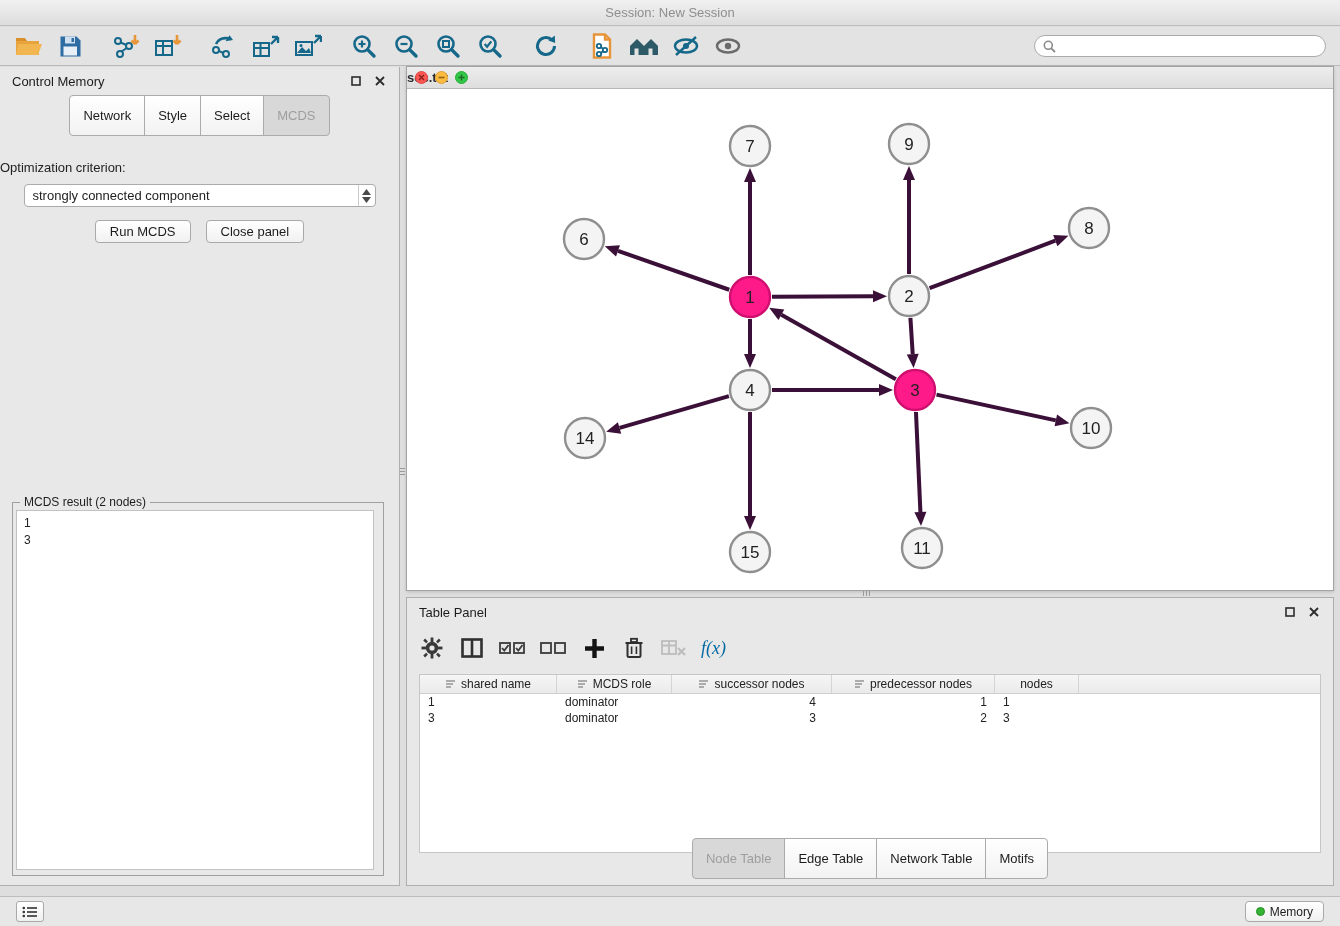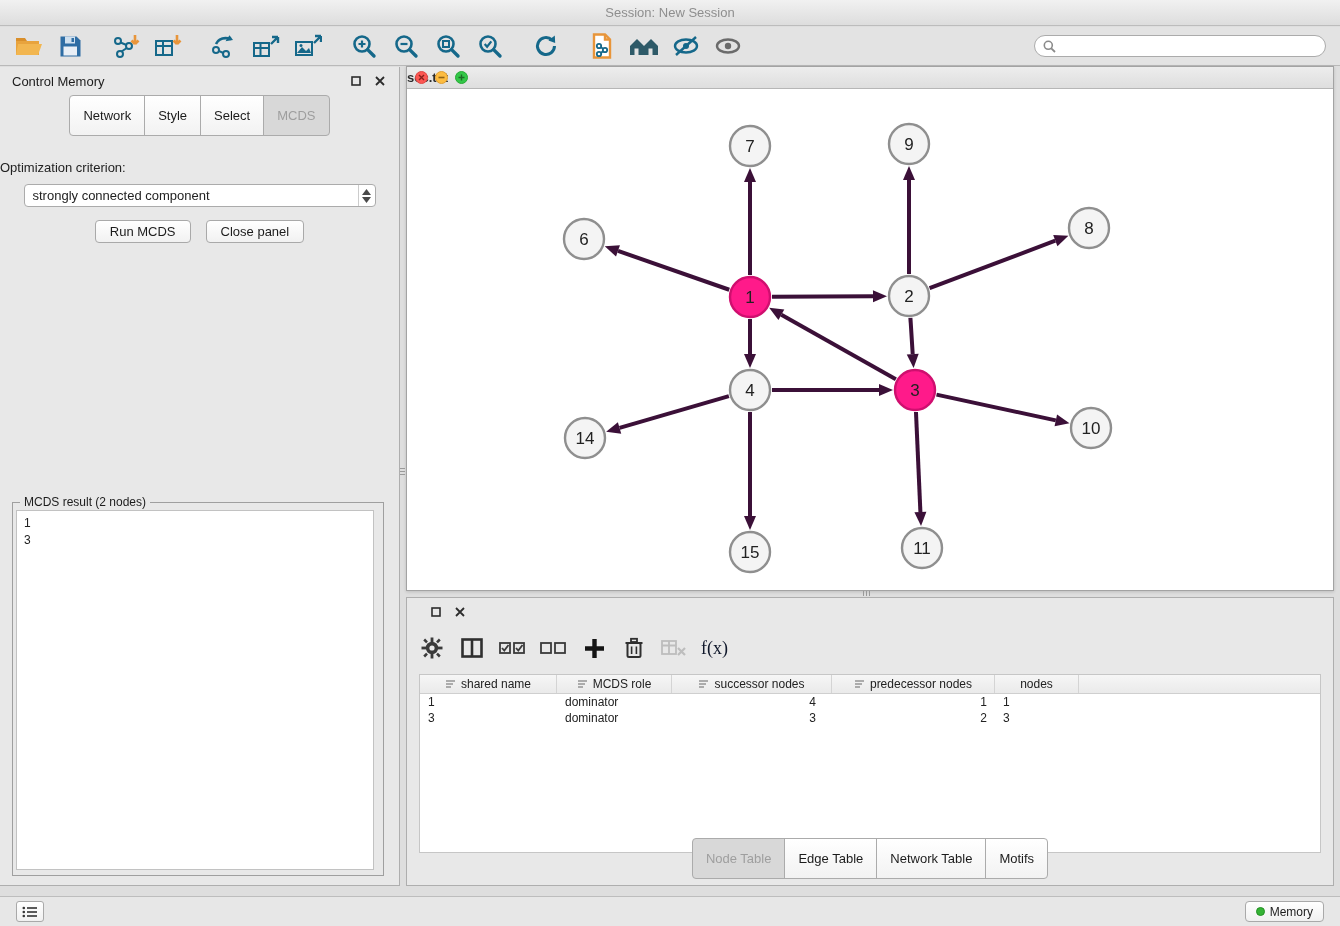--- a/index.html
+++ b/index.html
@@ -45,21 +45,21 @@
   .light.red{background:#fc5753;border:1px solid #df4744}
   .light.yellow{background:#fdbc40;border:1px solid #de9f34}
   .light.green{background:#33c748;border:1px solid #27aa35}
   .graph-area{position:relative;width:926px;height:501px;background:#fff}
   #graph-svg{position:absolute;left:0;top:0}
 
   
   .table-panel{position:absolute;left:406px;top:597px;width:928px;height:289px;background:#e8e8e8;border:1px solid #aeaeae}
   .tp-toolbar{position:absolute;left:12px;top:30px;height:40px;display:flex;align-items:center;gap:14px}
   .tp-icon{display:flex;align-items:center;justify-content:center;border:none;background:transparent;padding:0;min-width:26px;height:30px}
-  .fx{font-family:"Liberation Serif","DejaVu Serif",serif;font-size:18px;color:#0f172a}
+  .fx{font-family:"Liberation Serif","DejaVu Serif",serif;font-style:italic;font-size:18px;color:#0369a1}
   .table-wrap{position:absolute;left:12px;right:12px;top:76px;bottom:32px;background:#fff;border:1px solid #c6c6c6;overflow:hidden}
   .thead{display:flex;height:19px;background:linear-gradient(#f6f6f6,#eaeaea);border-bottom:1px solid #cfcfcf;font-size:12px}
   .th{display:flex;align-items:center;justify-content:center;gap:5px;border-right:1px solid #d4d4d4;height:100%}
   .trow{display:flex;height:16px;font-size:12px;align-items:center}
   .td{height:100%;line-height:16px;white-space:nowrap;overflow:hidden}
   .c0{width:137px}.c1{width:115px}.c2{width:160px}.c3{width:163px}.c4{width:84px}.cf{flex:1;border-right:none}
   .al{padding-left:8px;text-align:left}
   .ar2{padding-right:16px;text-align:right}
   .ar3{padding-right:8px;text-align:right}
   .tp-tabs{position:absolute;left:0;right:0;bottom:6px;display:flex;justify-content:center}
@@ -364,20 +364,21 @@
       <i></i>
     </div>
   <div class="grip-h">
       <i></i>
       <i></i>
       <i></i>
     </div>
 
   <div class="table-panel">
     <div class="panel-header">
+      <span class="title">Table Panel</span>
       <button class="win-btn">
           <svg width="10" height="10">
             <rect x="1" y="1" width="8" height="8" fill="none" stroke="#2c2c2c" stroke-width="1.6"></rect>
           </svg>
         </button>
       <button class="win-btn">
           <svg width="10" height="10">
             <path d="M1 1 L9 9 M9 1 L1 9" stroke="#2c2c2c" stroke-width="1.8"></path>
           </svg>
         </button>

